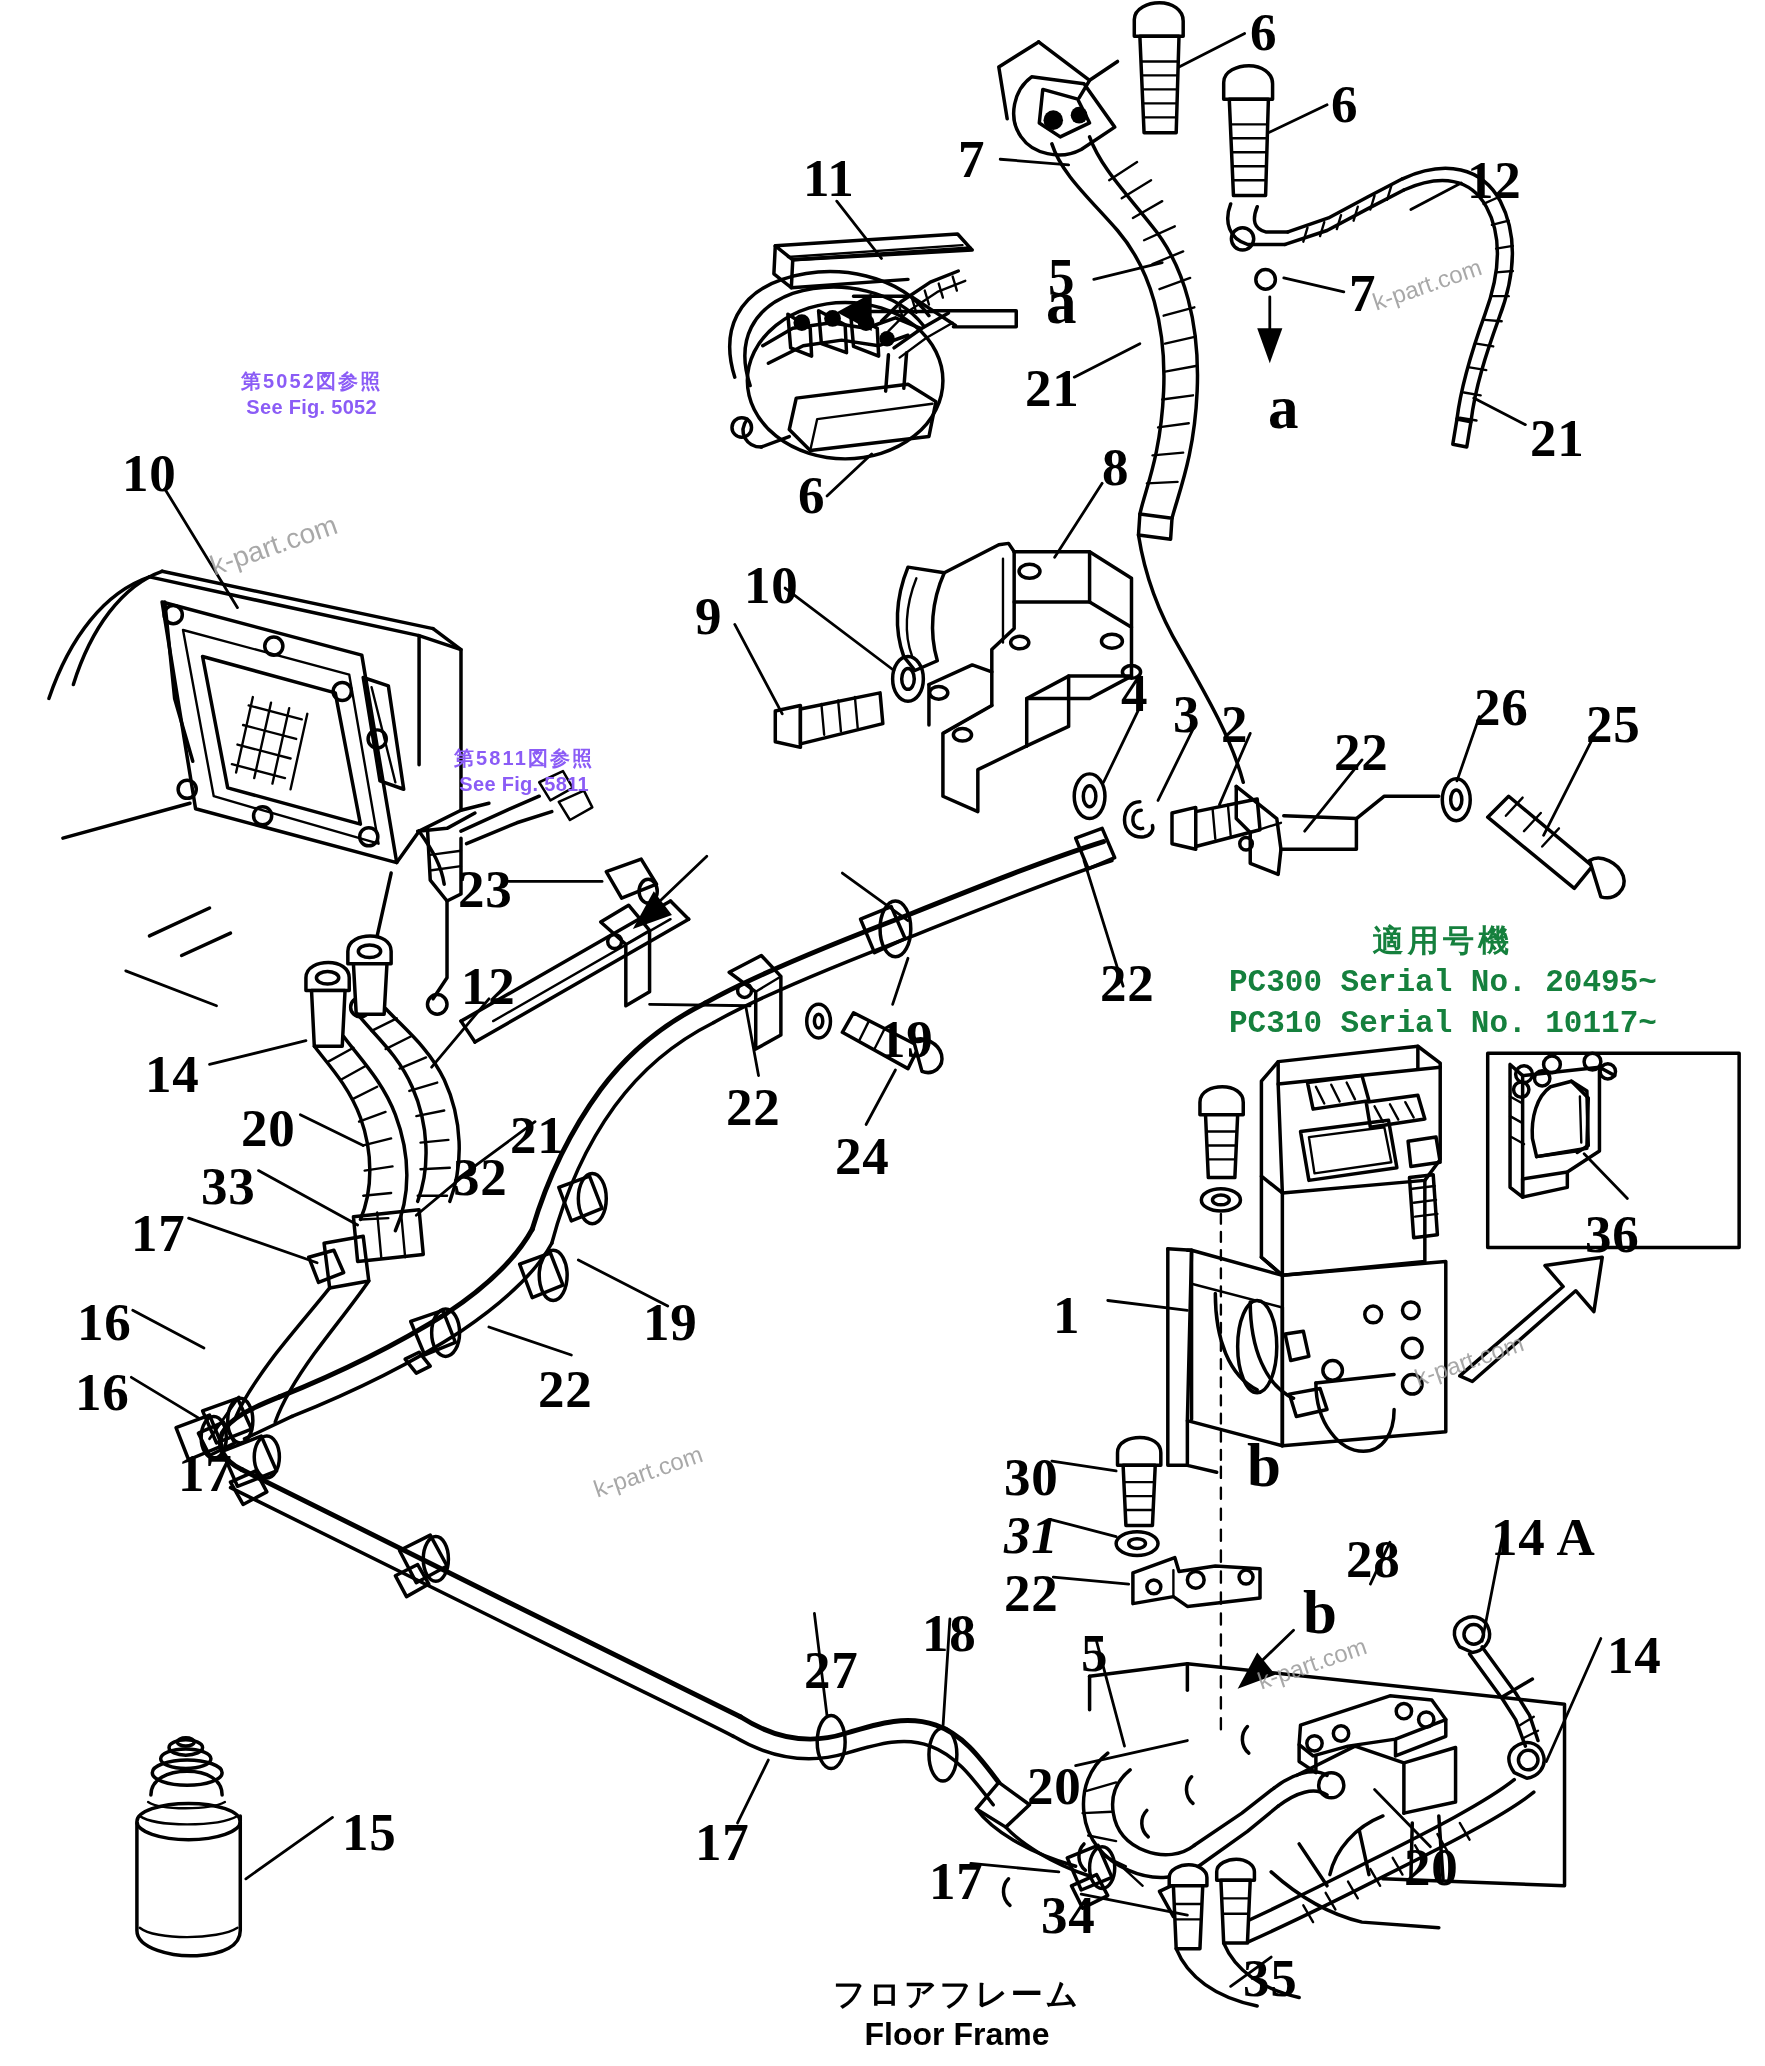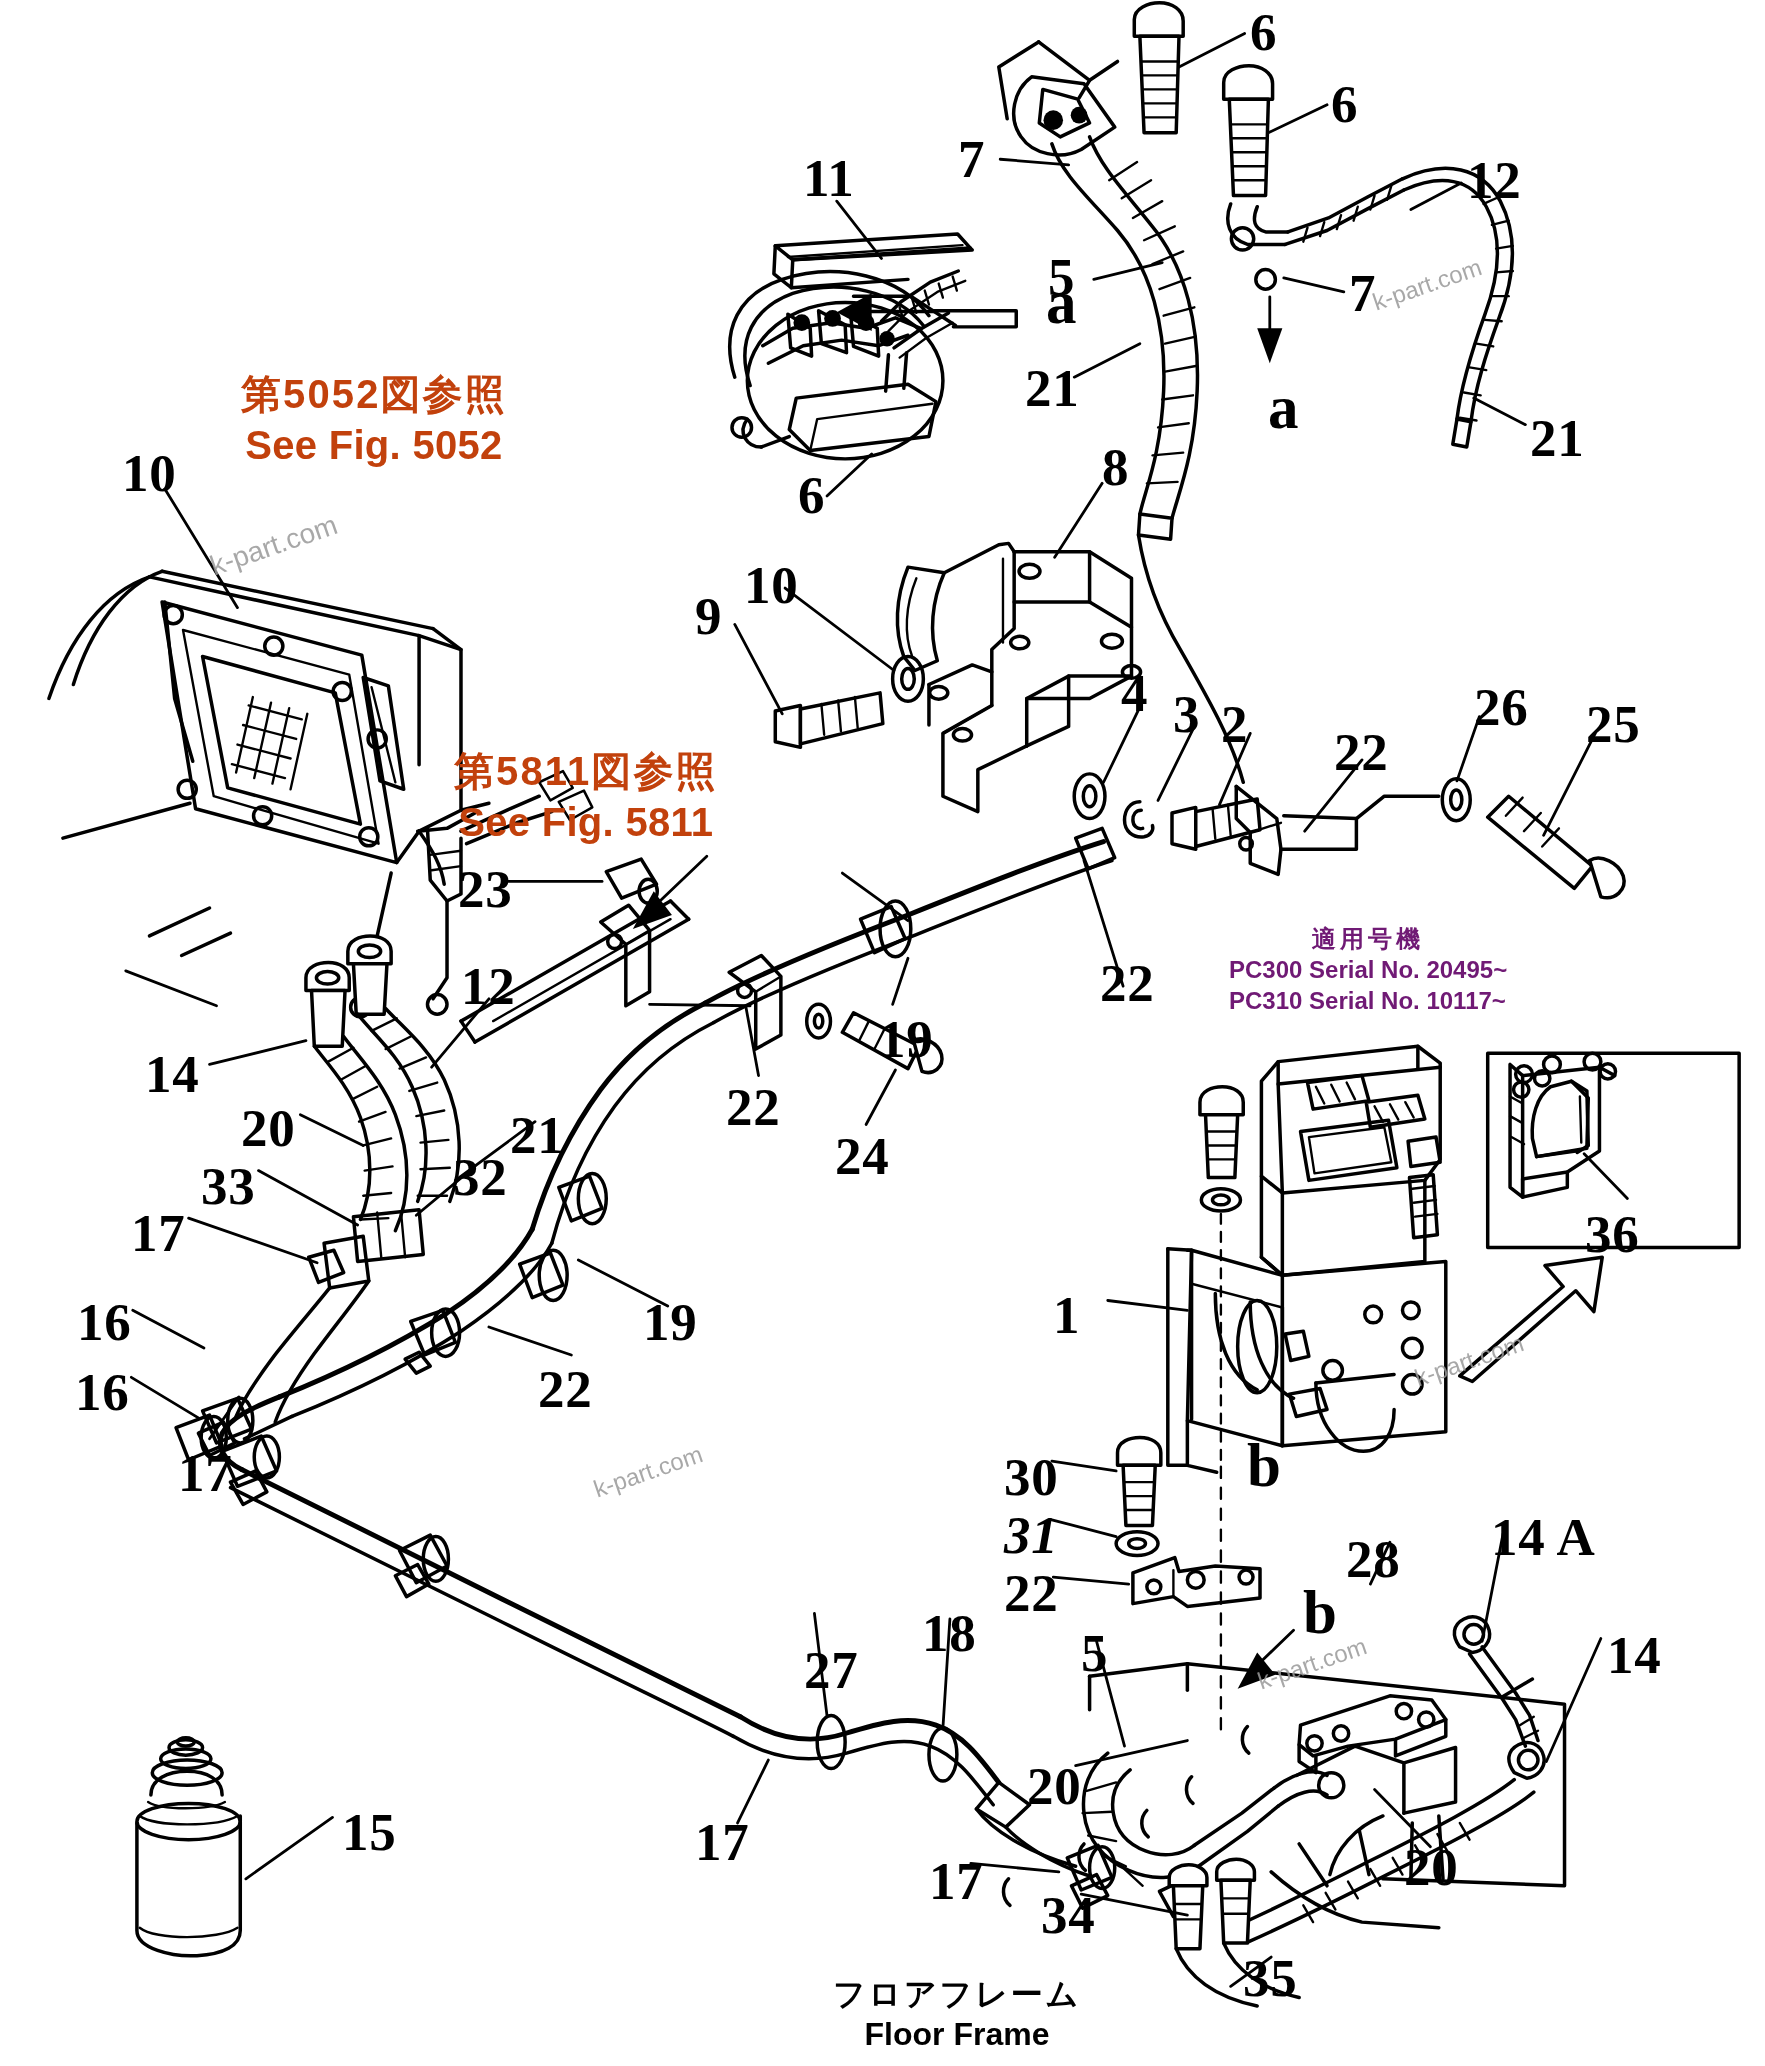--- a/index.html
+++ b/index.html
@@ -37,36 +37,36 @@
     font-weight:700;
     font-size:61px;
     line-height:1;
     color:#000;
     white-space:nowrap;
   }
   .note{
     position:absolute;
     font-family:"Liberation Sans", sans-serif;
     font-weight:700;
-    font-size:40px;
+    font-size:20px;
     line-height:1.28;
-    color:#c2410c;
+    color:#8b5cf6;
     white-space:nowrap;
     letter-spacing:0.3px;
   }
   .note .jp{ letter-spacing:2.1px; }
   .note-center{ text-align:center; }
   .serial-note{
     position:absolute;
-    font-family:Liberation Sans, sans-serif;
+    font-family:Liberation Mono, monospace;
     font-weight:700;
-    font-size:24px;
+    font-size:31px;
     line-height:1.30;
     white-space:nowrap;
-    color:#701a75;
+    color:#15803d;
   }
   .serial-note .jp{ letter-spacing:4.2px; display:block; text-align:center; }
   .caption{
     position:absolute;
     font-family:"Liberation Sans", sans-serif;
     font-weight:700;
     font-size:32px;
     line-height:1.26;
     text-align:center;
     white-space:nowrap;

